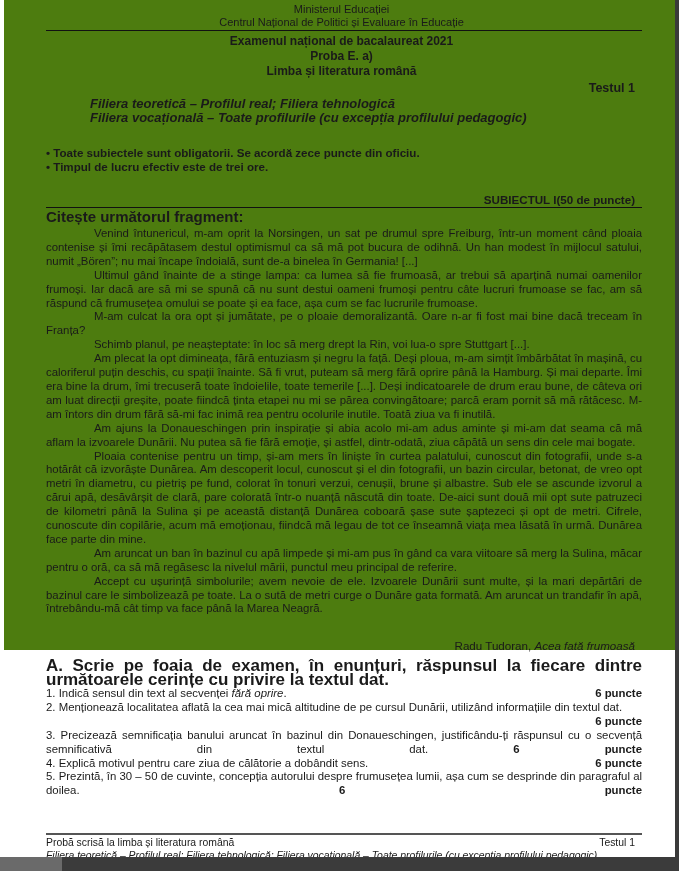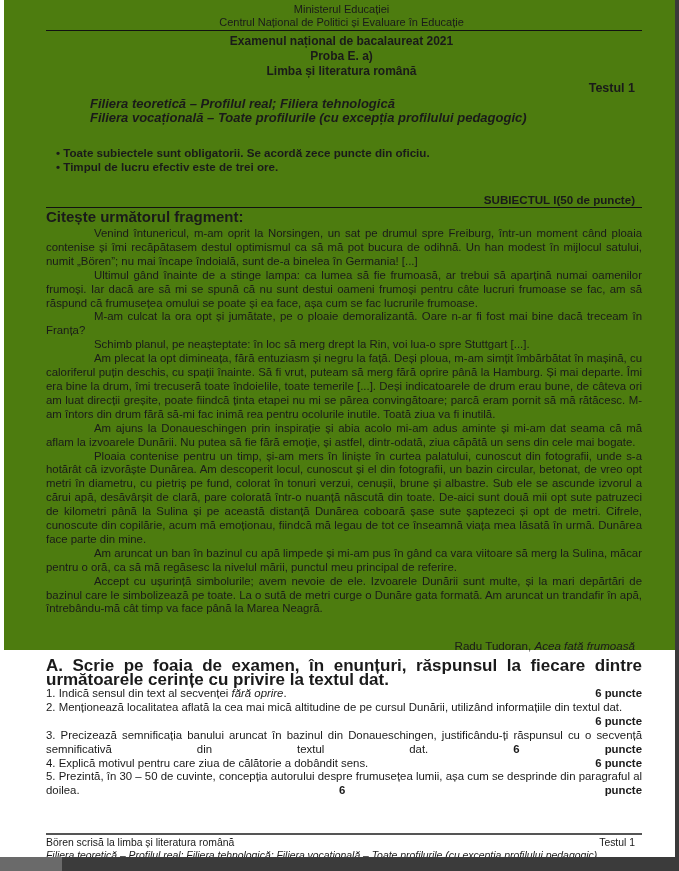--- a/index.html
+++ b/index.html
@@ -21,21 +21,21 @@
   }
   .bottom-thumb {
     position:absolute; left:0; bottom:0; width:62px; height:14px; background:#6a6a6a;
   }
   .c { text-align:center; }
   .hdr-small { position:absolute; left:0; width:675px; font-size:11px; line-height:13px; }
   .rule { position:absolute; background:#111; }
   .title { position:absolute; left:0; width:675px; font-weight:bold; font-size:12px; line-height:15px; }
   .testul-top { position:absolute; right:44px; top:81px; font-weight:bold; font-size:12.5px; }
   .filiera { position:absolute; left:42px; font-weight:bold; font-style:italic; font-size:13px; line-height:14px;margin-left:44px; }
-  .bullets { position:absolute; left:42px; font-weight:bold; font-size:11.6px; line-height:14px;margin-left:10px; }
+  .bullets { position:absolute; left:42px; font-weight:bold; font-size:11.6px; line-height:14px; }
   .subj { position:absolute; left:42px; right:44px; top:193px; font-weight:bold; font-size:11.6px; display:flex; justify-content:flex-end; }
   .citeste { position:absolute; left:42px; top:208px; font-weight:bold; font-size:15px; }
   .fragment {
     position:absolute; left:42px; width:596px; top:227px;
     font-size:11.4px; line-height:13.9px; text-align:justify;
   }
   .fragment p { margin:0; text-indent:48px; }
   .author { position:absolute; right:44px; top:639px; font-size:11.6px; }
   .req-head { position:absolute; left:42px; width:596px; top:659px; font-weight:bold; font-size:17px; line-height:14px; text-align:justify; }
   .reqs { position:absolute; left:42px; width:596px; top:687px; font-size:11.4px; line-height:13.9px; }
@@ -108,21 +108,21 @@
       <span>4. Explică motivul pentru care ziua de călătorie a dobândit sens.</span>
     </div>
     <div class="req" style="text-align-last:justify;">
       <span>5. Prezintă, în 30 – 50 de cuvinte, concepția autorului despre frumusețea lumii, așa cum se desprinde din paragraful al doilea.</span>
       <b>6 puncte</b>
     </div>
   </div>
 
   <div class="footer-rule"></div>
   <div class="footer1">
-    <span>Bören scrisă la limba și literatura română</span>
+    <span>Probă scrisă la limba și literatura română</span>
     <span>Testul 1</span>
   </div>
   <div class="footer2">Filiera teoretică – Profilul real; Filiera tehnologică; Filiera vocațională – Toate profilurile (cu excepția profilului pedagogic)</div>
 </div>
 
 <div class="right-edge"></div>
 <div class="bottom-bar">
   <div class="bottom-thumb"></div>
 </div>
 

